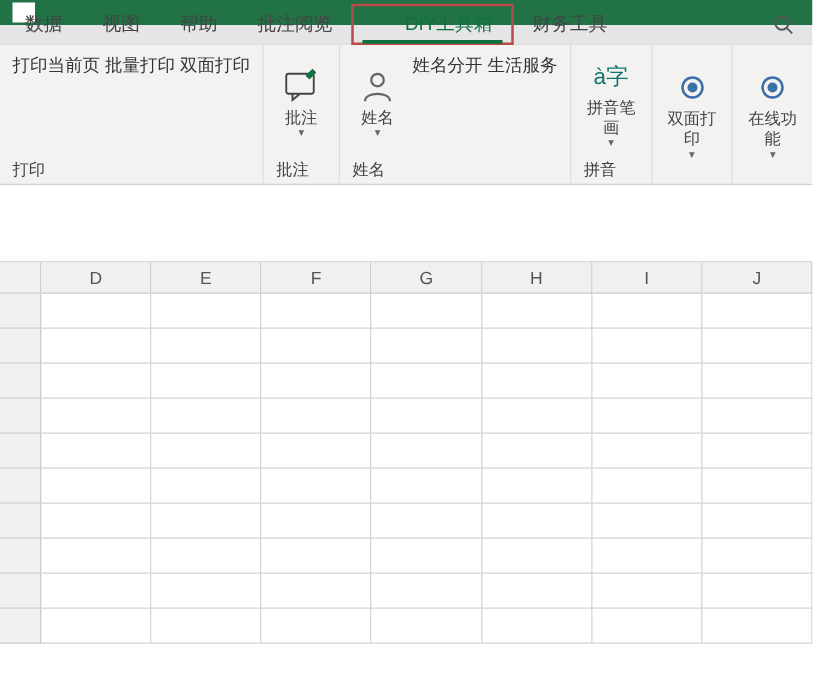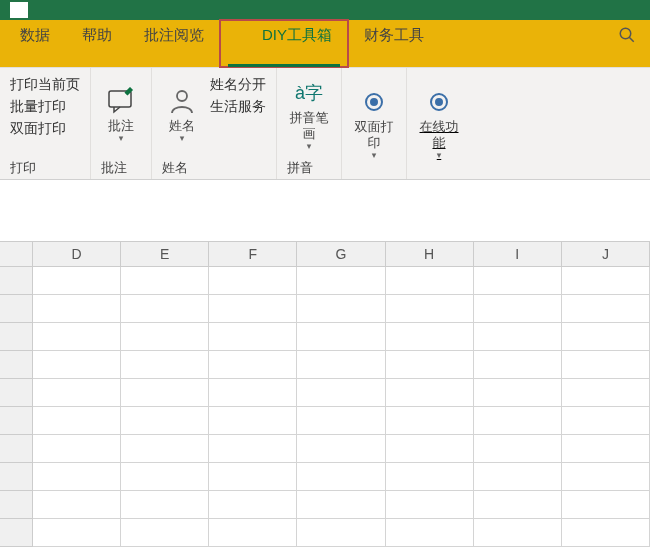--- a/index.html
+++ b/index.html
@@ -2,33 +2,33 @@
 <html><head>
 <meta charset="utf-8">
 <style>
 * { margin: 0; padding: 0; box-sizing: border-box; }
 body { font-family: "Microsoft YaHei", sans-serif; background: #fff; width: 650px; height: 559px; overflow: hidden; }
 
 .titlebar { height: 20px; background: #217346; display: flex; align-items: center; padding: 0 10px; color: #fff; font-size: 11px; }
 .titlebar .icon { width: 18px; height: 16px; background: #fff; margin-right: 120px; }
 .titlebar .spacer { flex: 1; }
 
-.tabs { background: #eab308; display: flex; height: 48px; padding-left: 4px; border-bottom: 1px solid #e1dfdd; }
+.tabs { background: #e5e5e5; display: flex; align-items: flex-end; height: 16px; padding-left: 4px; border-bottom: 1px solid #e1dfdd; }
 .tab { padding: 6px 16px 6px; font-size: 15px; color: #444; cursor: pointer; position: relative; }
 .tab.active { color: #0e7240; padding-left: 42px; }
 .tab.active::after { content: ""; position: absolute; left: 8px; right: 8px; bottom: 0; height: 3px; background: #0e7240; }
 .tab.highlight { outline: 2px solid #b84a4a; outline-offset: -1px; }
 .tab.search { margin-left: auto; padding: 6px 14px; }
 
 .ribbon { background: #f3f2f1; display: flex; height: 112px; border-bottom: 1px solid #d0d0d0; }
 .rgroup { border-right: 1px solid #e1dfdd; padding: 4px 10px 2px; display: flex; flex-direction: column; }
-.rgroup.last { border-right: none; text-decoration: underline; }
+.rgroup.last { border-right: none; }
 .gbody { flex: 1; display: flex; gap: 8px; }
 .glabel { text-align: left; font-size: 13px; color: #404040; padding-top: 2px; }
-.vlist { display: flex; flex-direction: column; gap: 4px; justify-content: flex-start; padding-top: 4px; }
+.vlist { display: flex; flex-direction: row; gap: 4px; justify-content: flex-start; padding-top: 4px; }
 .vlist span { font-size: 14px; color: #333; cursor: pointer; white-space: nowrap; }
 .biconbtn { display: flex; flex-direction: column; align-items: center; justify-content: center; cursor: pointer; padding: 4px 2px; min-width: 40px; }
 .biconbtn .ic { width: 30px; height: 30px; display: flex; align-items: center; justify-content: center; font-size: 22px; color: #555; }
 .biconbtn .lbl { font-size: 13px; color: #444; text-align: center; line-height: 1.2; margin-top: 2px; white-space: nowrap; }
 .dd { font-size: 9px; color: #666; margin-top: -1px; }
 
 .gap { height: 62px; background: #fff; border-bottom: 1px solid #ccc; }
 
 .grid { display: grid; grid-template-columns: 33px repeat(7, 1fr); }
 .colh { background: #f0f0f0; border-right: 1px solid #ccc; border-bottom: 1px solid #ccc; text-align: center; font-size: 14px; color: #555; padding: 4px 0; }
@@ -41,20 +41,21 @@
 </head>
 <body>
 
 <div class="titlebar">
   <span class="icon"></span>
   <span class="spacer"></span>
 </div>
 
 <div class="tabs">
   <div class="tab">数据</div>
+  <div class="tab">视图</div>
   <div class="tab">帮助</div>
   <div class="tab">批注阅览</div>
   <div class="tab active highlight">DIY工具箱</div>
   <div class="tab">财务工具</div>
   <div class="tab search">
     <svg width="18" height="18" viewBox="0 0 24 24" fill="none" stroke="#555" stroke-width="2">
         <circle cx="10" cy="10" r="7"></circle>
         <line x1="21" y1="21" x2="15" y2="15"></line>
       </svg>
   </div>

